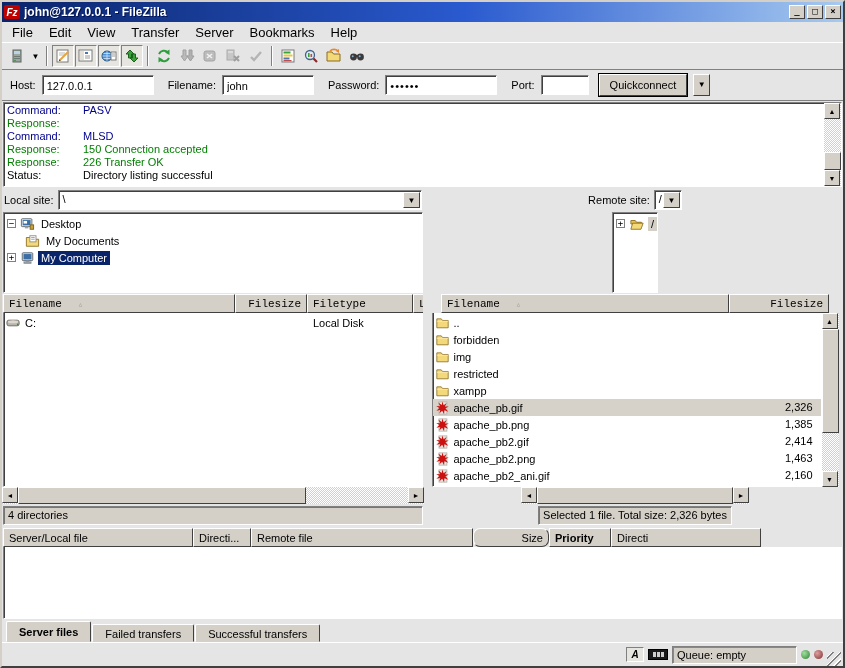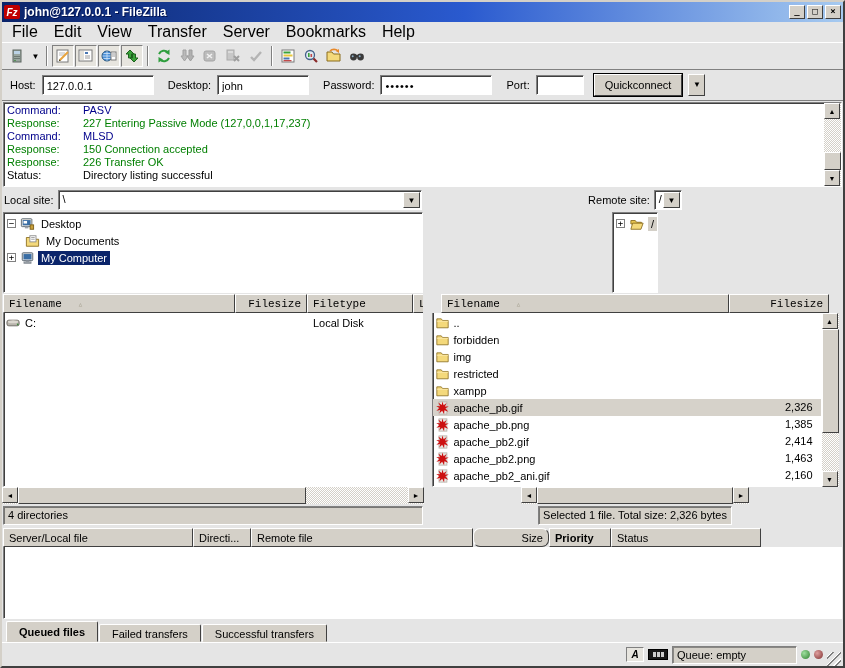--- a/index.html
+++ b/index.html
@@ -20,21 +20,21 @@
   }
   .app-icon{ width:16px; height:14px; background:#BF0000; color:#fff; font-size:10px; font-weight:bold;
     display:flex; align-items:center; justify-content:center; margin-right:4px; border-radius:2px; font-style:italic;}
   .title-text{ flex:1; white-space:nowrap; overflow:hidden; text-shadow:1px 1px 0 #00114d;}
   .winbtn{ width:16px; height:14px; margin-left:2px; background:#D4D0C8; color:#000;
     border:1px solid; border-color:#fff #404040 #404040 #fff; font-size:9px; line-height:11px;
     text-align:center; font-weight:bold; font-family:"DejaVu Sans Mono",monospace;}
 
   
   .menubar{ height:21px; flex:0 0 21px; display:flex; align-items:center; padding-left:2px;
-    border-bottom:1px solid #fff; font-size:16px;}
+    border-bottom:1px solid #fff; font-size:13px;}
   .menu-item{ padding:2px 8px; cursor:default;}
 
   
   .toolbar{ height:27px; flex:0 0 27px; display:flex; align-items:center; padding:1px 4px;
     border-bottom:1px solid #808080; gap:1px;}
   .tb-btn{ width:22px; height:22px; display:flex; align-items:center; justify-content:center;
     border:1px solid transparent; background:transparent;}
   .tb-btn.pressed{ border-color:#808080 #fff #fff #808080; background:#E7E5DF;}
   .tb-btn.disabled svg{ filter:grayscale(1) opacity(.45);}
   .tb-drop{ width:13px; height:22px; display:flex; align-items:center; justify-content:center; font-size:8px; color:#000;}
@@ -286,41 +286,40 @@
           <rect x="6" y="6.8" width="4" height="2.2" fill="#3a3a3a"></rect>
           <circle cx="3.7" cy="8.2" r="1" fill="#8fb0c9"></circle>
           <circle cx="10.7" cy="8.2" r="1" fill="#8fb0c9"></circle>
         </svg>
     </span>
   </div>
 
   <div class="quickbar">
     <span class="q-label">Host:</span>
     <input class="field f-host" value="127.0.0.1" style="">
-    <span class="q-label" style="margin-left:8px">Desktop:</span>
+    <span class="q-label" style="margin-left:8px">Filename:</span>
     <input class="field f-user" value="john" style="">
     <span class="q-label" style="margin-left:8px">Password:</span>
     <input class="field f-pass" value="••••••" style="">
     <span class="q-label" style="margin-left:8px">Port:</span>
     <input class="field f-port" value="" style="">
     <button class="qc-btn">Quickconnect</button>
     <span class="qc-drop">▼</span>
   </div>
 
   <div class="logwrap">
     <div class="logbody">
 
         <div class="log-line command">
           <span class="log-label">Command:</span>
           <span class="log-text">PASV</span>
         </div>
 
         <div class="log-line response">
           <span class="log-label">Response:</span>
-          <span class="log-text">227 Entering Passive Mode (127,0,0,1,17,237)</span>
         </div>
 
         <div class="log-line command">
           <span class="log-label">Command:</span>
           <span class="log-text">MLSD</span>
         </div>
 
         <div class="log-line response">
           <span class="log-label">Response:</span>
           <span class="log-text">150 Connection accepted</span>
@@ -615,27 +614,27 @@
     </div>
   </div>
 
   <div class="queuehdr">
 
   <span class="hcell" style="width: 190px; flex: 0 0 190px;">Server/Local file</span>
       <span class="hcell" style="width: 58px; flex: 0 0 58px;">Directi...</span>
       <span class="hcell" style="width: 222px; flex: 0 0 222px;">Remote file</span>
       <span class="hcell" style="width: 76px; flex: 0 0 76px; text-align: right; border-radius: 7px;">Size</span>
       <span class="hcell" style="width: 62px; flex: 0 0 62px; font-weight: bold;">Priority</span>
-      <span class="hcell" style="width: 150px; flex: 0 0 150px;">Status</span>
+      <span class="hcell" style="width: 150px; flex: 0 0 150px;">Directi</span>
     </div>
   <div class="queuebody"></div>
 
   <div class="tabsrow">
 
-  <span class="tab selected">Queued files</span>
+  <span class="tab selected">Server files</span>
       <span class="tab">Failed transfers</span>
       <span class="tab">Successful transfers</span>
     </div>
 
   <div class="statusbar">
     <span class="sb-icon">A</span>
     <span class="sb-badge">
         <i></i>
         <i></i>
         <i></i>

